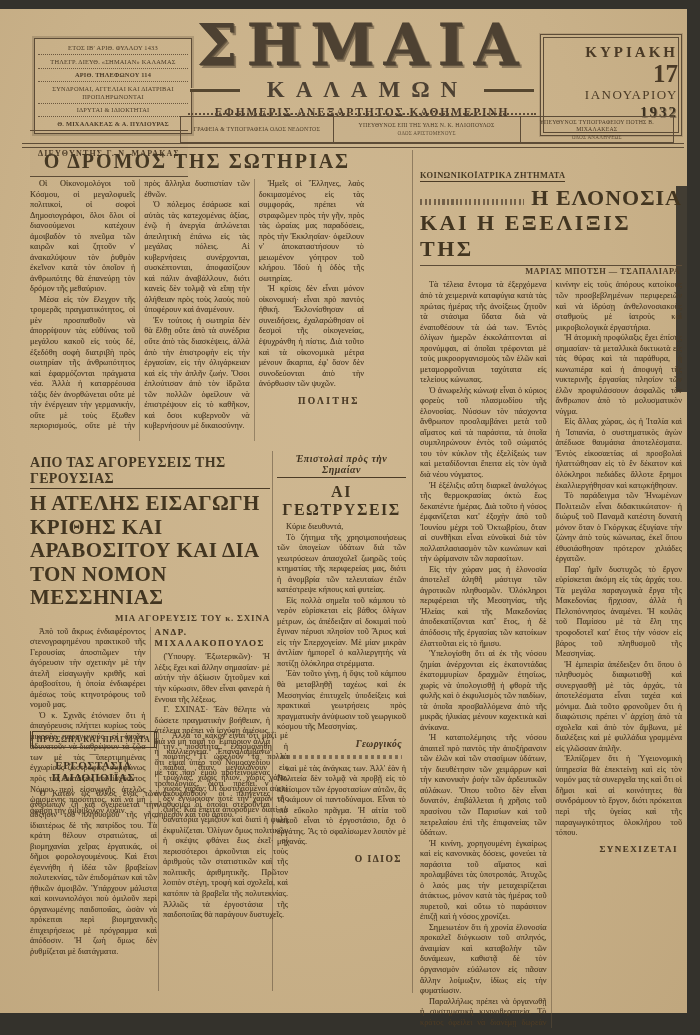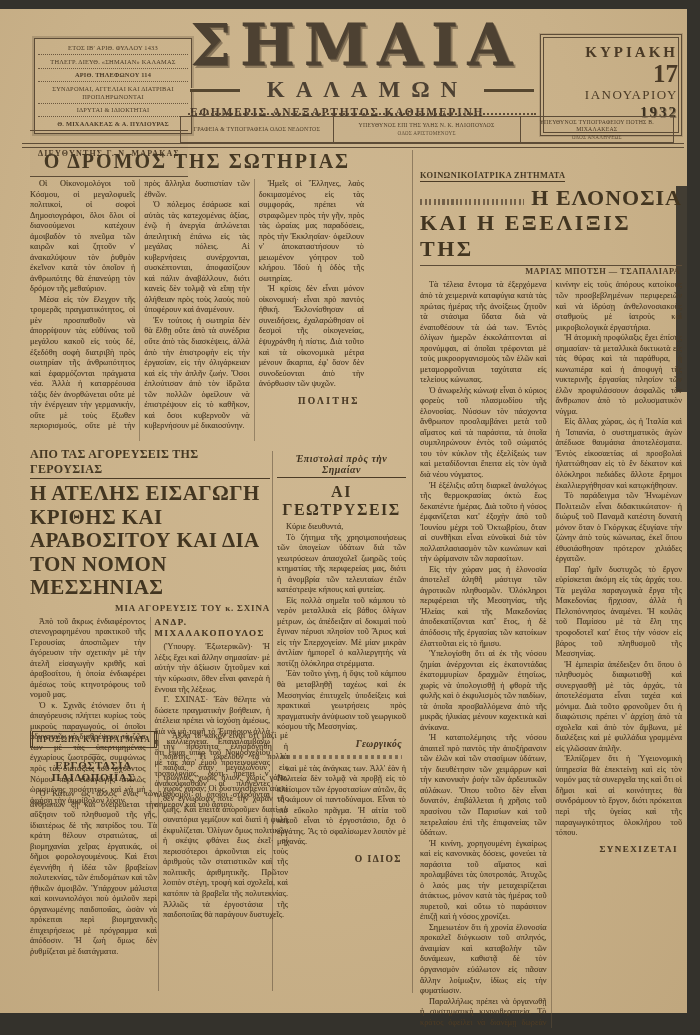--- a/index.html
+++ b/index.html
@@ -12,21 +12,21 @@
   
   .info-box{border:1px solid #5d4c37;box-shadow:0 0 0 2px rgba(93,76,55,.25);
             font-size:6.4px;text-align:center;line-height:1.25;padding:3px 3px;
             display:flex;flex-direction:column;justify-content:space-between;}
   .info-box .row{border-bottom:1px dotted #6b573e;padding:2px 0;letter-spacing:.2px;}
   .info-box .row:last-child{border-bottom:none;}
   .b{font-weight:bold;}
   .director{border-top:1px solid #5d4c37;border-bottom:1px solid #5d4c37;
             font-size:8px;font-weight:bold;text-align:center;letter-spacing:1.2px;
             padding:18px 0;background:rgba(0,0,0,.02);}
-  .title-block{text-align:left;}
+  .title-block{text-align:center;}
   .paper-title{font-family:"DejaVu Serif", serif;font-weight:900;font-size:58px;line-height:.95;
                letter-spacing:9px;color:#4d4132;
                text-shadow:2.5px 2.5px 0 rgba(70,58,42,.45), 1px 1px 0 rgba(70,58,42,.6);}
   .subtitle-row{display:flex;align-items:center;justify-content:center;gap:16px;margin-top:4px;}
   .subtitle-row .dash{height:3px;width:52px;background:#55462f;border-top:1px solid #cdb68f;}
   .paper-subtitle{font-size:23px;font-weight:bold;letter-spacing:11px;color:#4d4132;text-indent:11px;}
   .tagline{font-size:11.5px;font-weight:bold;letter-spacing:1.8px;margin-top:3px;color:#49392a;}
   .dotted-rule{border-top:2px dotted #5d4c37;height:0;}
   .date-box{border:4px double #5d4c37;text-align:right;padding-top:6px;
             box-shadow:0 0 0 1px rgba(93,76,55,.2);}
@@ -58,22 +58,22 @@
            background:repeating-linear-gradient(90deg,#5d4c37 0 2px,transparent 2px 4.5px);opacity:.8;}
   .elo-h{font-size:22px;font-weight:900;line-height:1.02;letter-spacing:1px;color:#423520;}
   .elo-h2{font-size:22px;font-weight:900;letter-spacing:2.5px;color:#423520;margin-top:1px;}
   .byline{font-size:8.4px;font-weight:bold;text-align:right;border-top:1px solid #5d4c37;
           margin-top:3px;padding:1px 2px 0 0;letter-spacing:.5px;}
   .letter-kicker{font-size:10px;font-weight:bold;font-style:italic;text-align:center;
                  border-bottom:1px solid #4b3b26;padding-bottom:2px;letter-spacing:.5px;color:#3f3220;}
   .letter-h{font-size:16px;font-weight:900;text-align:center;letter-spacing:1.5px;margin:5px 0 3px;color:#423520;}
   .divider-dots{height:4px;margin:5px 4px;
                 background:repeating-linear-gradient(90deg,#5d4c37 0 3px,transparent 3px 6px);opacity:.7;}
-  .ag-kicker{font-size:12px;font-weight:bold;letter-spacing:.3px;border-bottom:1px solid #4b3b26;
-             display:inline-block;padding-bottom:1px;color:#453823;}
+  .ag-kicker{font-size:14px;font-weight:bold;letter-spacing:.3px;border-bottom:1px solid #4b3b26;
+             display:inline-block;padding-bottom:1px;color:#453823;margin-top:8px;}
   .ag-h{font-size:21px;font-weight:700;line-height:1.12;letter-spacing:.4px;margin-top:3px;color:#423520;}
   .ag-sub{font-size:9px;font-weight:bold;text-align:right;letter-spacing:.8px;margin-top:3px;}
   .sig-inline{display:block;font-weight:bold;font-size:9px;letter-spacing:1.5px;margin:3px 0;text-indent:0;}
   .pk-box{border:1px solid #4b3b26;border-left:3px double #4b3b26;border-right:3px double #4b3b26;
           font-size:7.6px;font-weight:bold;text-align:center;letter-spacing:.8px;padding:3px 1px;color:#3f3220;}
   .pk-dash{text-align:center;font-weight:bold;font-size:8px;line-height:5px;margin-top:3px;}
   .pk-h{font-size:11px;font-weight:900;text-align:center;letter-spacing:.6px;margin-top:3px;color:#3f3220;}
 </style>
 </head>
 <body>
@@ -181,21 +181,21 @@
       <p>Γ. ΣΧΙΝΑΣ· Ἐὰν θέλητε νὰ δώσετε πραγματικὴν βοήθειαν, ἡ ἀτέλεια πρέπει νὰ ἰσχύσῃ ἀμέσως, διὰ νὰ μὴ ταφῇ τὸ Ἐμπόριον ἀλλὰ ἡ καλλιέργεια. Ἐπαναλαμβάνω ὅτι εἶμαι ὑπὲρ τοῦ Νομοσχεδίου μὲ τὰς παρ' ἐμοῦ προτεινομένας τροπολογίας, διότι πρέπει ν' ἀνακουφισθοῦν οἱ πληγέντες πληθυσμοὶ οἱ ὁποῖοι στεροῦνται σήμερον καὶ τοῦ ἄρτου.</p>
     </div>
   </div>
 
   <div class="abs" style="left:277px;top:453px;width:129px;height:537px;overflow:hidden;">
     <div class="letter-kicker">Ἐπιστολαὶ πρὸς τὴν Σημαίαν</div>
     <div class="letter-h">ΑΙ ΓΕΩΤΡΥΣΕΙΣ</div>
     <div class="body-text">
       <p>Κύριε διευθυντά,</p>
       <p>Τὸ ζήτημα τῆς χρησιμοποιήσεως τῶν ὑπογείων ὑδάτων διὰ τῶν γεωτρύσεων ἀπασχολεῖ ζωηρῶς τοὺς κτηματίας τῆς περιφερείας μας, διότι ἡ ἀνομβρία τῶν τελευταίων ἐτῶν κατέστρεψε κήπους καὶ φυτείας.</p>
-      <p>Εἰς πολλὰ σημεῖα τοῦ κάμπου τὸ νερὸν μεταλλικὰ εἰς βάθος ὀλίγων μέτρων, ὡς ἀπέδειξαν αἱ δοκιμαὶ ποὺ ἔγιναν πέρυσι πλησίον τοῦ Ἄριος καὶ εἰς τὴν Σπερχογείαν. Μὲ μίαν μικρὰν ἀντλίαν ἠμπορεῖ ὁ καλλιεργητὴς νὰ ποτίζῃ ὁλόκληρα στρέμματα.</p>
+      <p>Εἰς πολλὰ σημεῖα τοῦ κάμπου τὸ νερὸν εὑρίσκεται εἰς βάθος ὀλίγων μέτρων, ὡς ἀπέδειξαν αἱ δοκιμαὶ ποὺ ἔγιναν πέρυσι πλησίον τοῦ Ἄριος καὶ εἰς τὴν Σπερχογείαν. Μὲ μίαν μικρὰν ἀντλίαν ἠμπορεῖ ὁ καλλιεργητὴς νὰ ποτίζῃ ὁλόκληρα στρέμματα.</p>
       <p>Ἐὰν τοῦτο γίνῃ, ἡ ὄψις τοῦ κάμπου θὰ μεταβληθῇ ταχέως καὶ ἐκ Μεσσηνίας ἐπιτυχεῖς ὑποδείξεις καὶ πρακτικαὶ γεωτρήσεις πρὸς πραγματικὴν ἀνύψωσιν τοῦ γεωργικοῦ κόσμου τῆς Μεσσηνίας.</p>
       <div class="sig sig-italic">Γεωργικός</div>
       <div class="divider-dots"></div>
       <p>καὶ μὲ τὰς ἀνάγκας των. Ἀλλ' ἐὰν ἡ Πολιτεία δὲν τολμᾷ νὰ προβῇ εἰς τὸ κλείσιμον τῶν ἐργοστασίων αὐτῶν, ἂς τὸ κάμουν οἱ παντοδύναμοι. Εἶναι τὸ πιὸ εὔκολο πρᾶγμα. Ἡ αἰτία τοῦ κακοῦ εἶναι τὸ ἐργοστάσιο, ὄχι ὁ ἐργάτης. Ἂς τὸ σφαλίσωμεν λοιπὸν μὲ μηχανάς.</p>
       <div class="sig" style="letter-spacing:1.5px;">Ο ΙΔΙΟΣ</div>
     </div>
   </div>
 
   <div class="abs" style="left:30px;top:731px;width:127px;">
     <div class="pk-box">ΠΡΟΣΩΠΑ ΚΑΙ ΠΡΑΓΜΑΤΑ</div>

